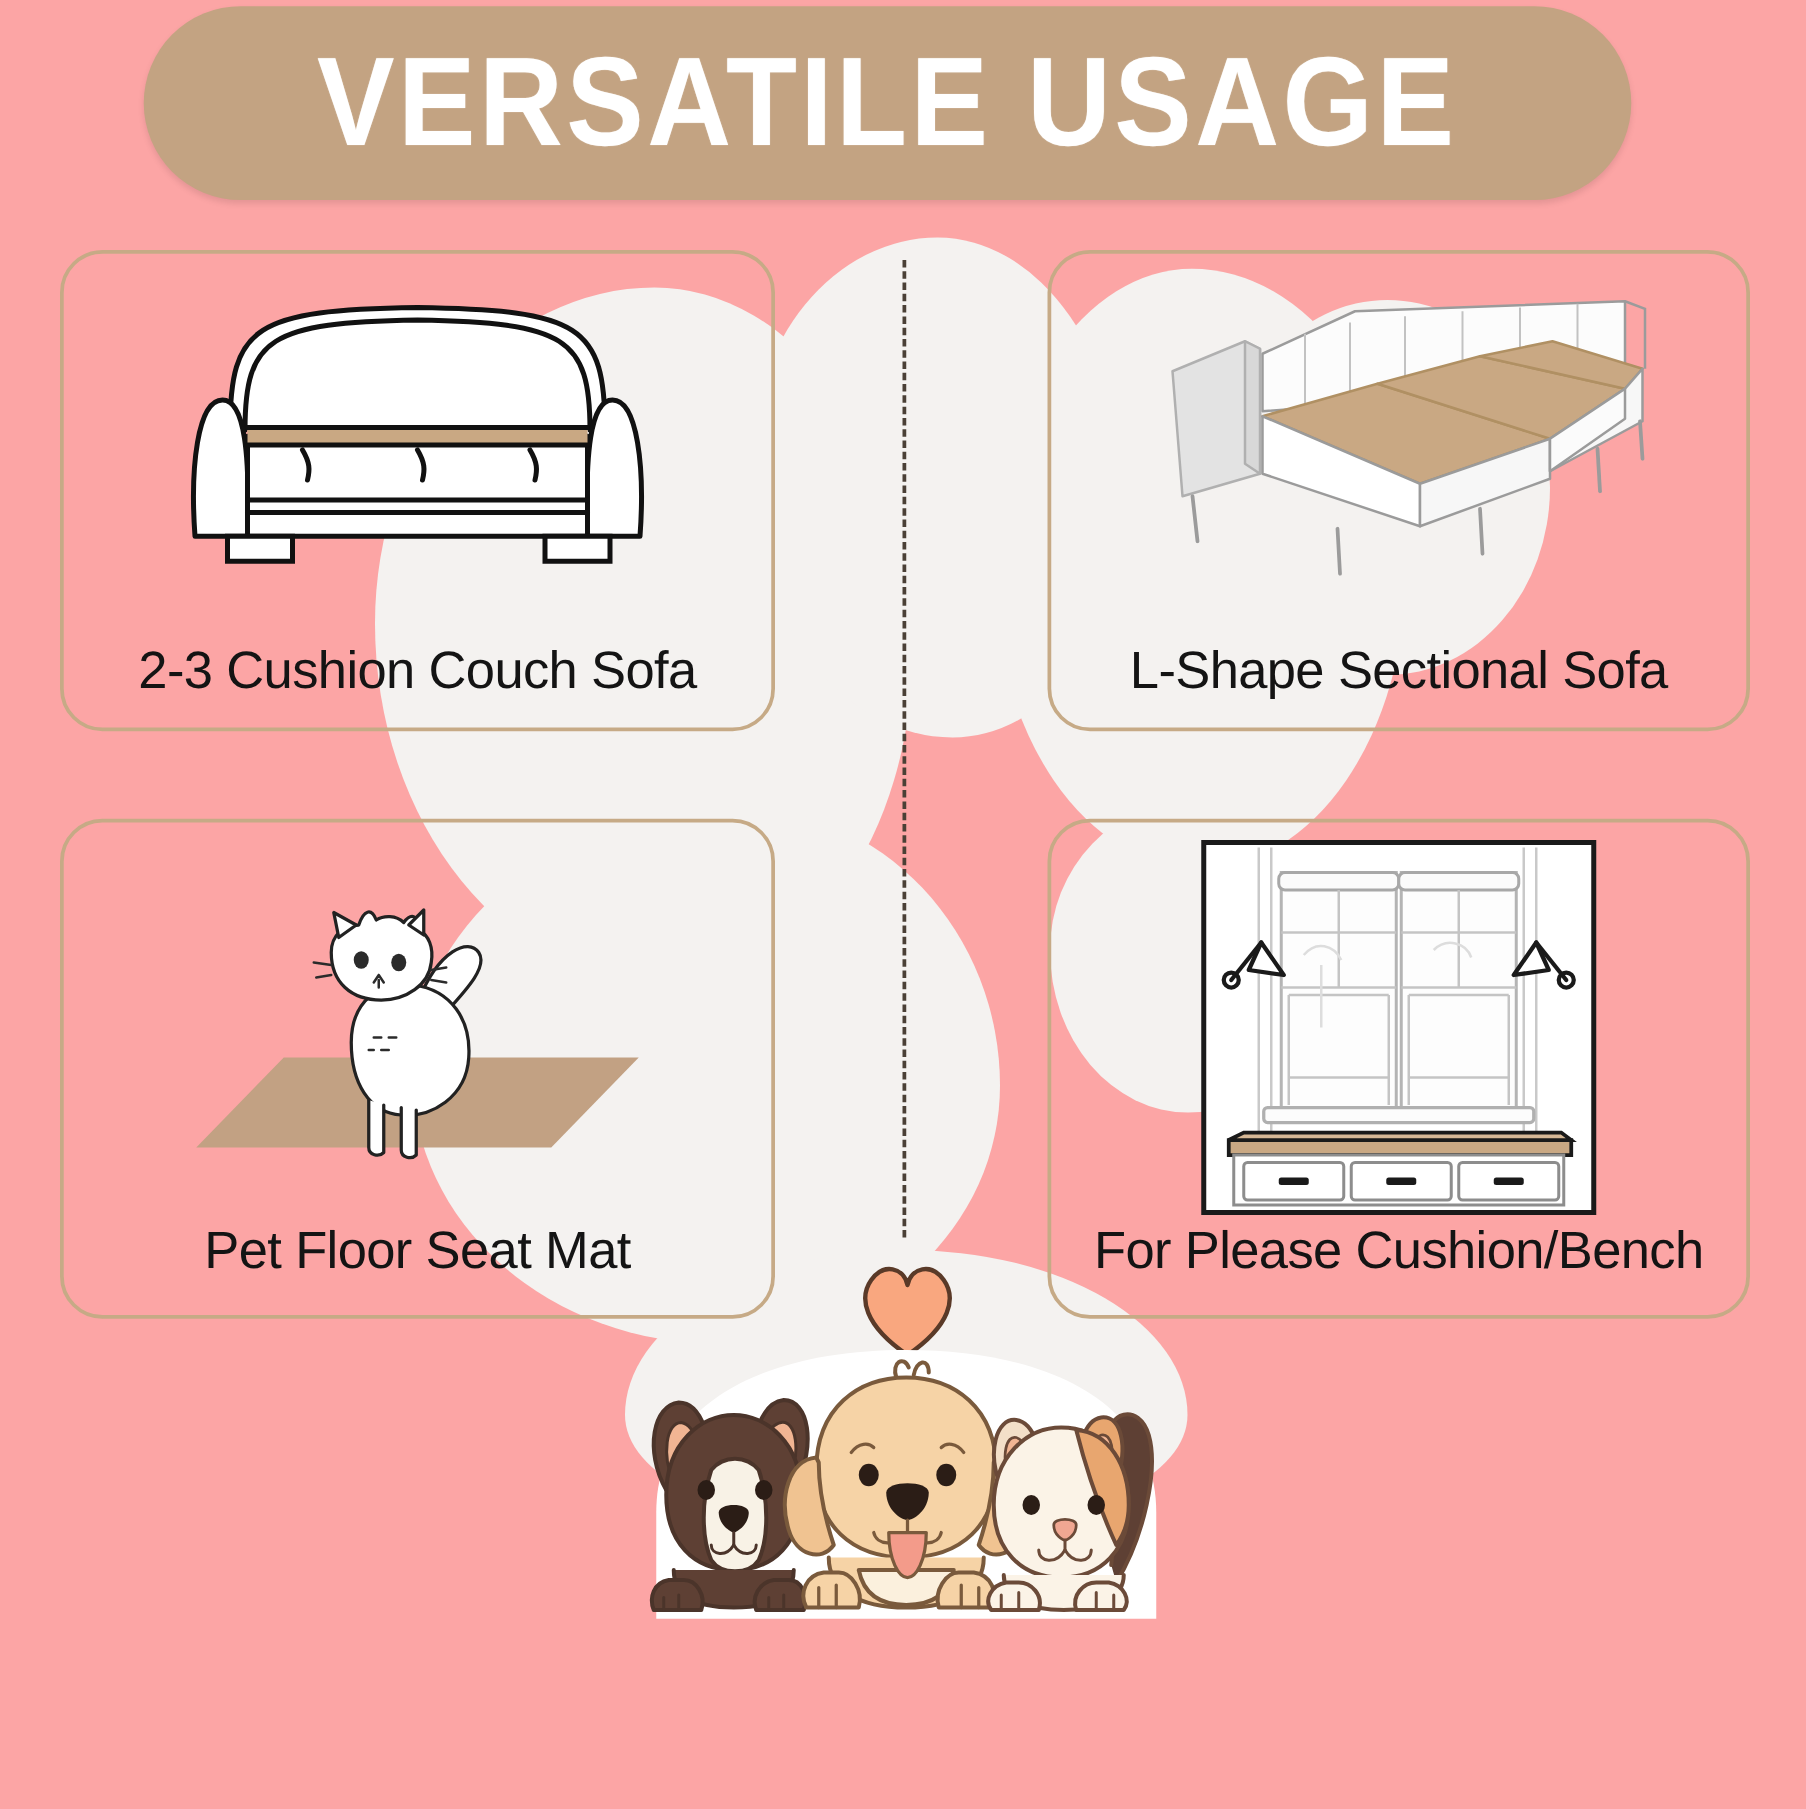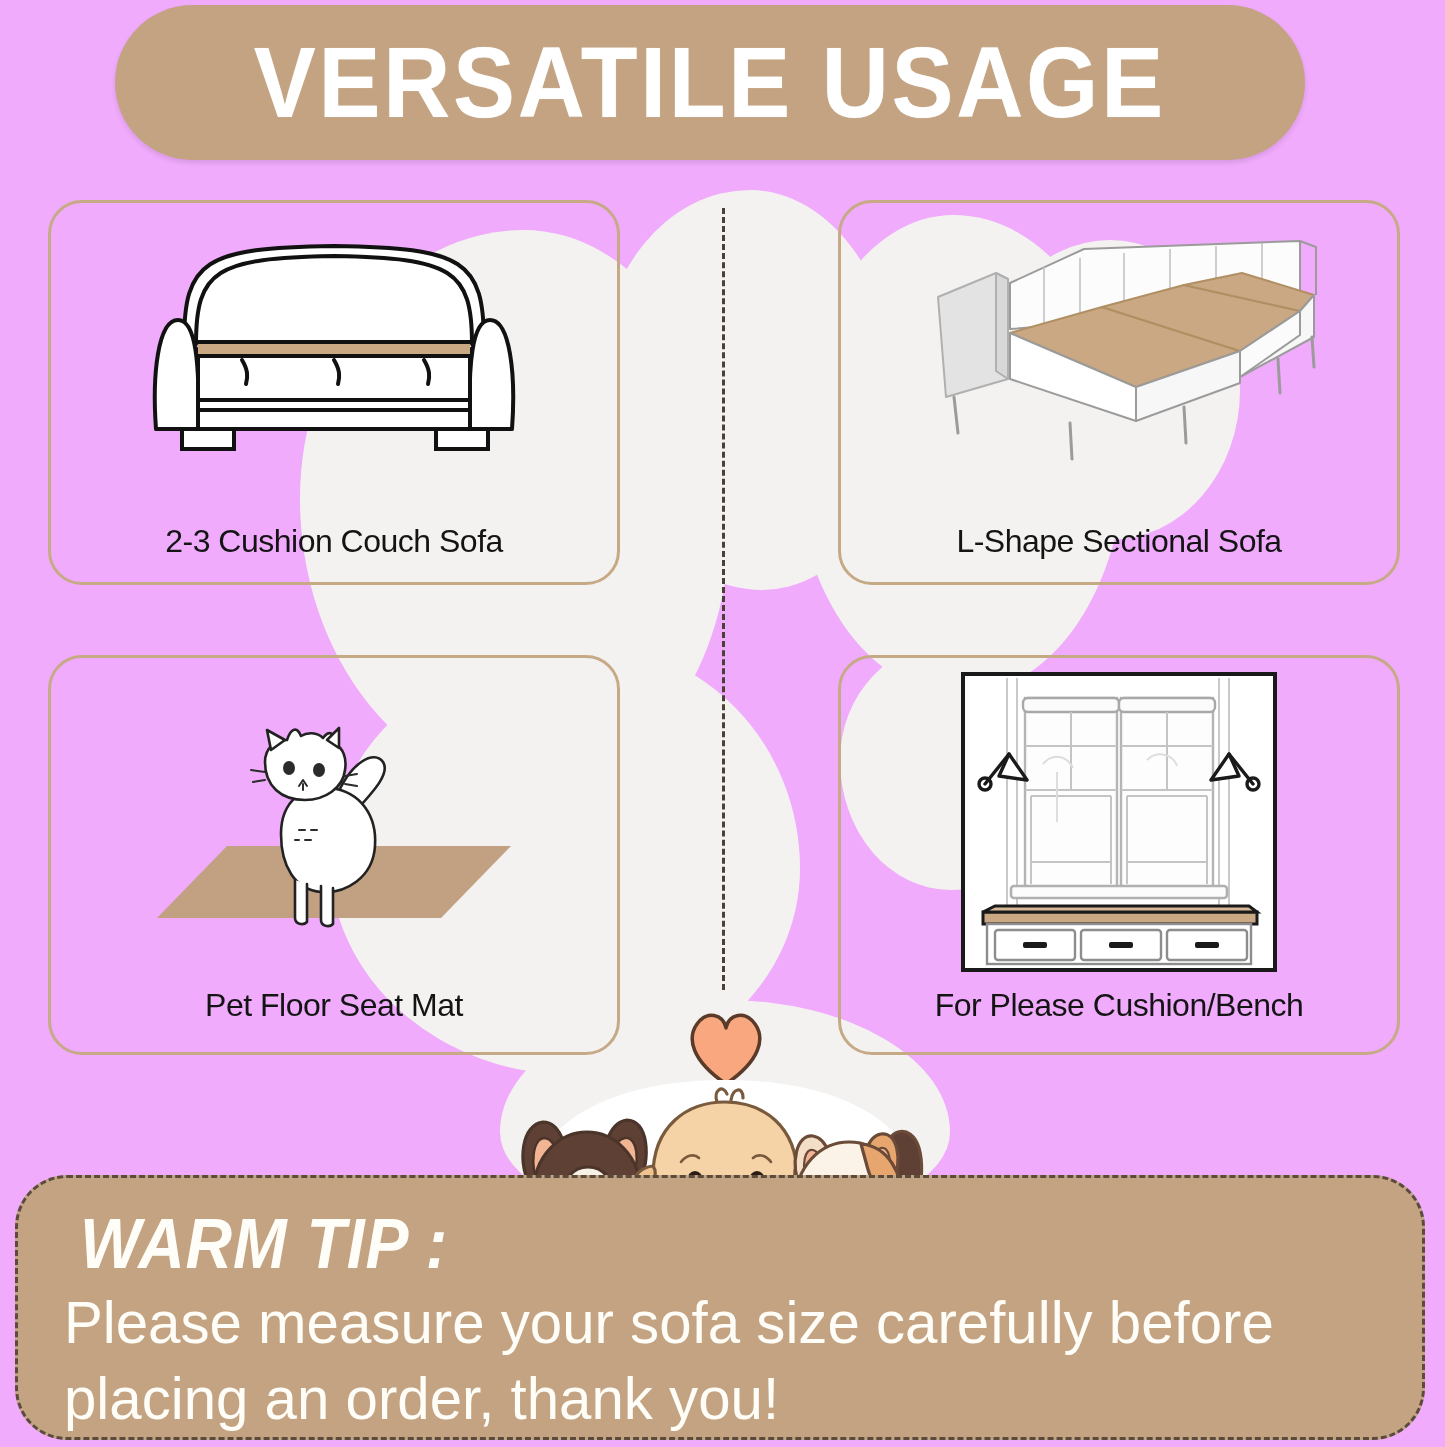--- a/index.html
+++ b/index.html
@@ -6,21 +6,21 @@
   * { box-sizing: border-box; margin: 0; padding: 0; }
   html, body {
     width: 1445px; height: 1447px;
     background: #ffffff;
     font-family: "Liberation Sans", sans-serif;
     overflow: hidden;
   }
   #page {
     position: relative;
     width: 1445px; height: 1447px;
-    background: #f0abfc;
+    background: #fca5a5;
     overflow: hidden;
   }
 
   
   .blob { position: absolute; background: #f4f2f0; border-radius: 50%; }
   .blob-a { left: 300px; top: 230px; width: 430px; height: 560px; border-radius: 52% 48% 45% 55% / 48% 52% 48% 52%; }
   .blob-b { left: 600px; top: 190px; width: 300px; height: 400px; border-radius: 50% 50% 46% 54% / 46% 54% 46% 54%; }
   .blob-c { left: 795px; top: 215px; width: 330px; height: 480px; border-radius: 48% 52% 50% 50% / 50% 50% 50% 50%; }
   .blob-d { left: 330px; top: 645px; width: 470px; height: 430px; border-radius: 55% 45% 48% 52% / 50% 52% 48% 50%; }
   .blob-e { left: 840px; top: 640px; width: 230px; height: 250px; border-radius: 50% 50% 52% 48% / 48% 52% 48% 52%; }
@@ -62,21 +62,21 @@
 
   .card-art {
     position: absolute; left: 0; right: 0; top: 8px;
     height: 255px;
     display: flex; align-items: center; justify-content: center;
   }
   .card-caption {
     position: absolute; left: 0; right: 0; bottom: 22px;
     text-align: center;
     color: #141414;
-    font-size: 32px;
+    font-size: 42px;
     font-family: "Liberation Sans", sans-serif;
     letter-spacing: -0.5px;
     white-space: nowrap;
   }
   #card-mat .card-caption,
   #card-window .card-caption { bottom: 28px; margin-top: 32px; }
   #card-mat .card-art { top: 30px; height: 290px; }
   #card-window .card-art { top: 14px; height: 300px; }
 
   
@@ -449,19 +449,14 @@
       <g fill="none" stroke="#6b4a38" stroke-width="2.4" stroke-linecap="round">
         <path d="M357 152 L357 160"></path>
         <path d="M357 160 C350 172 336 170 336 160"></path>
         <path d="M357 160 C364 172 378 170 378 160"></path>
         <path d="M306 196 L306 208 M320 194 L320 208"></path>
         <path d="M396 196 L396 208 M382 194 L382 208"></path>
       </g>
     </svg>
   </div>
 
-  <div id="bottom-banner">
-    <div id="warm-tip-label">WARM TIP :</div>
-    <div class="tip-line" id="tip-line-1">Please measure your sofa size carefully before</div>
-    <div class="tip-line" id="tip-line-2">placing an order, thank you!</div>
-  </div>
 
 </div>
 
 </body></html>

